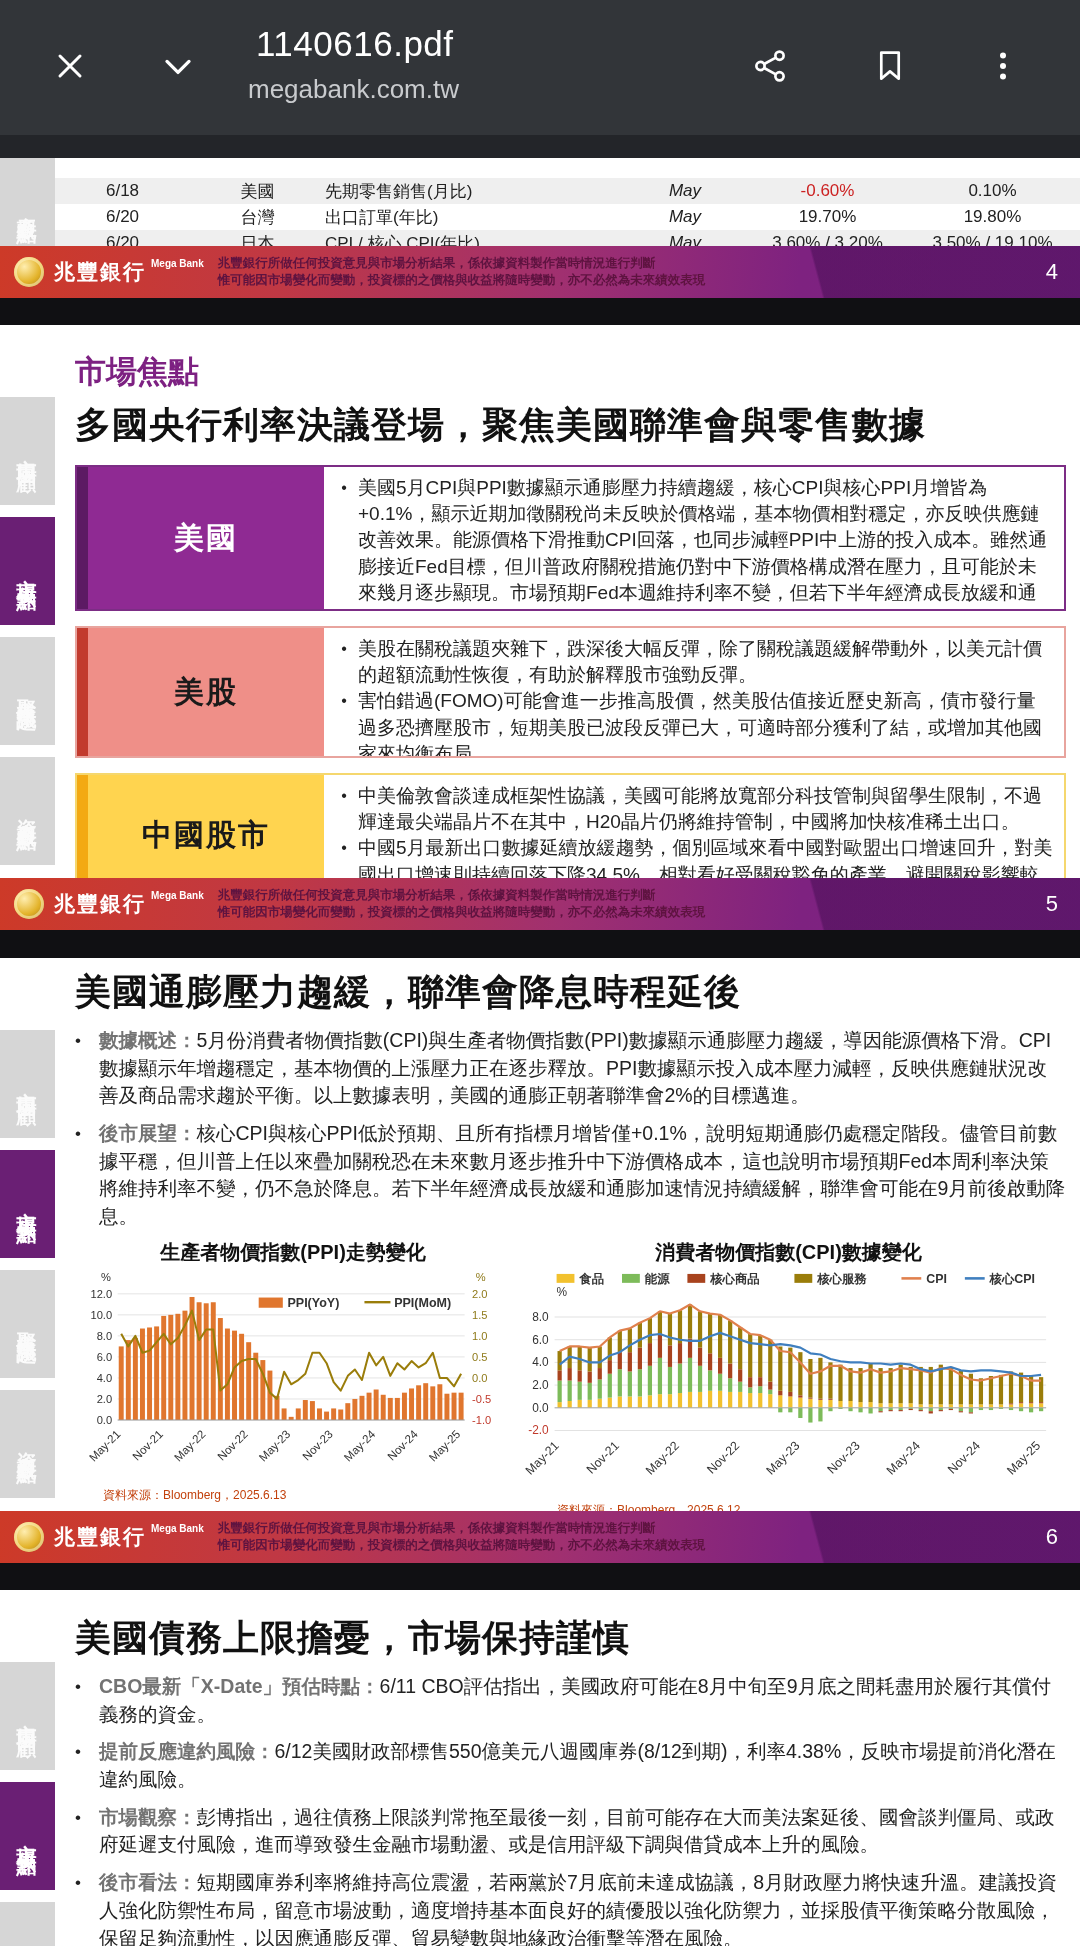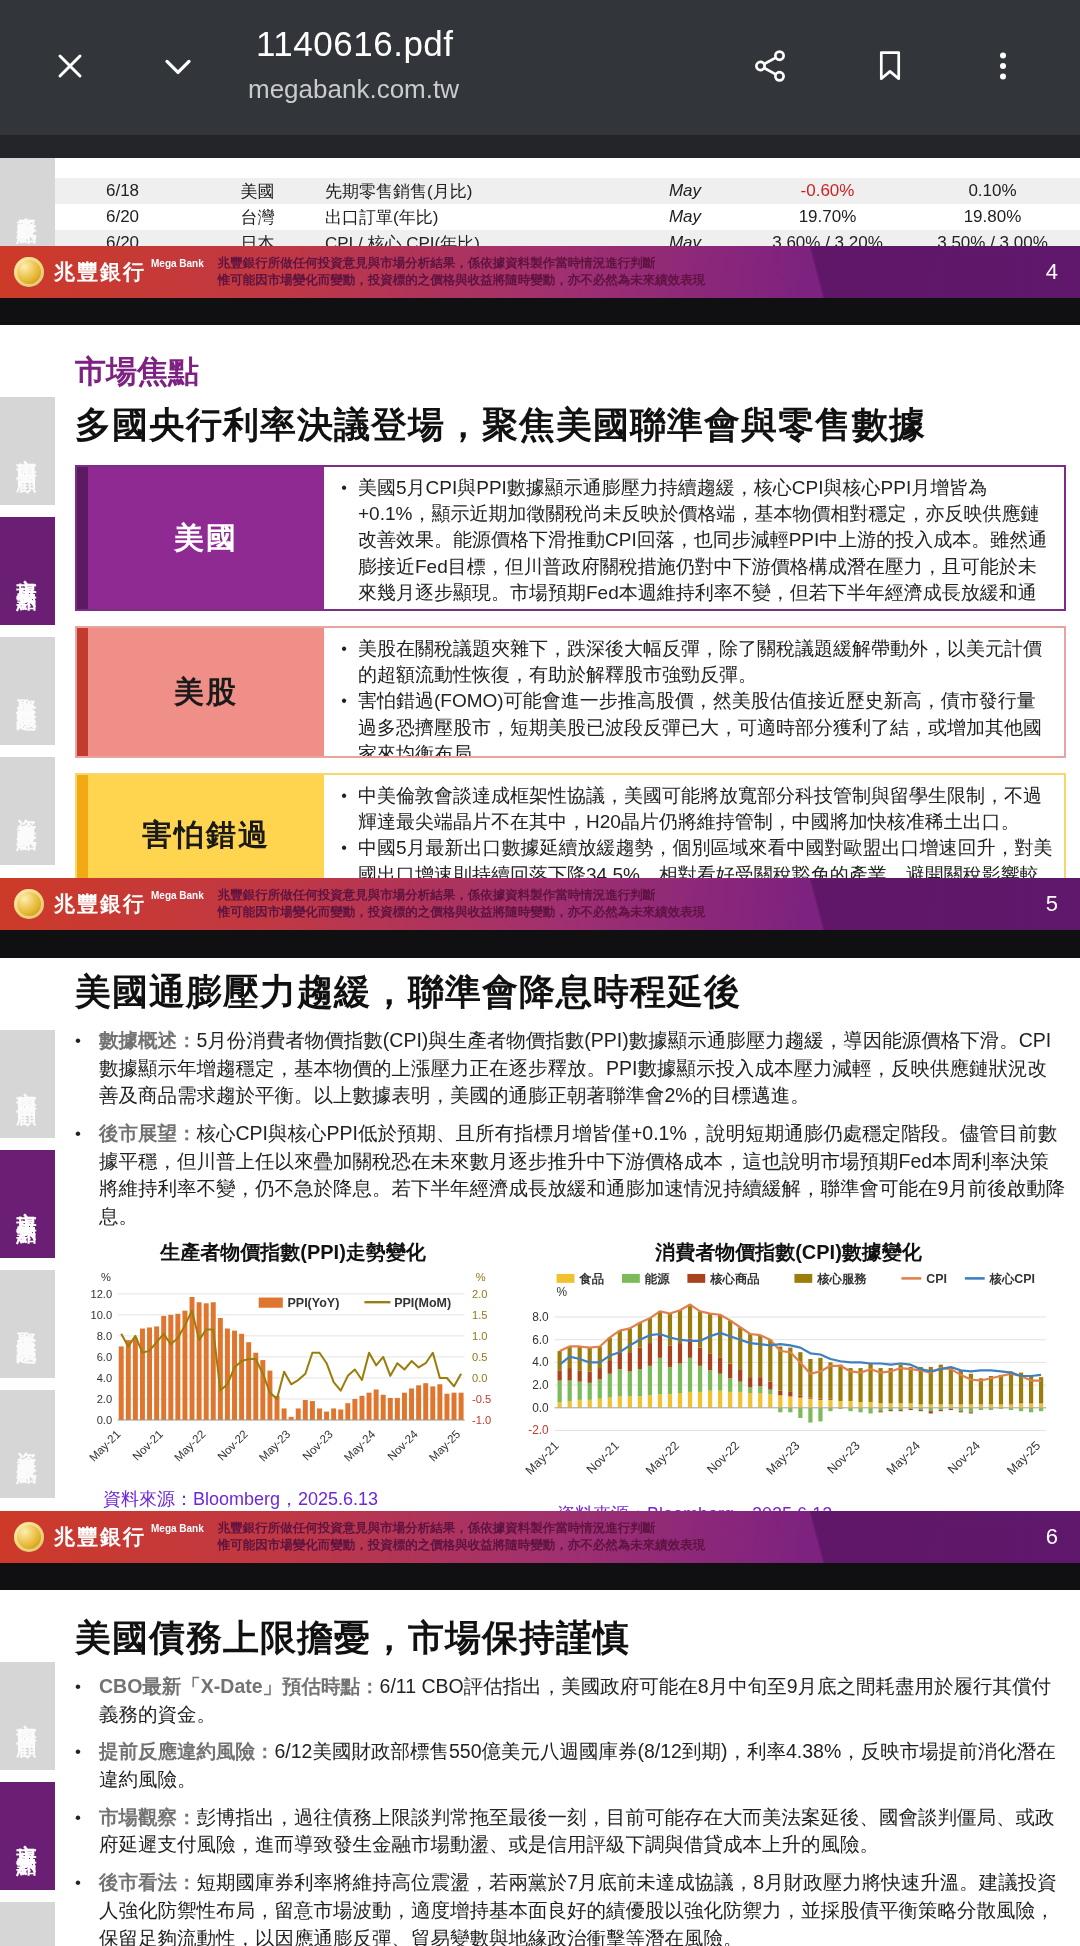--- a/index.html
+++ b/index.html
@@ -64,21 +64,21 @@
   
   .lbullet{display:flex;margin-top:10px;font-size:19.5px;line-height:1.42;color:#222;}
   .bdot{width:24px;flex:none;text-align:left;font-size:17px;padding-top:2px;}
   .btxt b{color:#737373;}
 
   .charts{display:flex;margin-top:8px;}
   .chartL{width:44%;}
   .chartR{width:56%;}
   .ctitle{text-align:center;font-weight:bold;font-size:20px;color:#111;}
   .charts svg,.bcharts svg{display:block;width:100%;height:auto;}
-  .csource{font-size:18px;color:#6d28d9;margin:0 0 0 28px;}
+  .csource{font-size:12px;color:#c2410c;margin:0 0 0 28px;}
 </style>
 </head>
 <body>
 
 <div id="screen">
 
   <div class="appbar">
     <div class="icon-btn" style="left:42px;top:38px;width:56px;height:56px">
       <svg width="40" height="40" viewBox="0 0 24 24">
           <path d="M6 6l12 12M18 6L6 18" stroke="#fff" stroke-width="1.8" stroke-linecap="round" fill="none"></path>
@@ -138,21 +138,21 @@
             <span class="c-per">May</span>
             <span class="c-v1">19.70%</span>
             <span class="c-v2">19.80%</span>
           </div>
           <div class="trow alt">
             <span class="c-date">6/20</span>
             <span class="c-country">日本</span>
             <span class="c-ind">CPI / 核心 CPI(年比)</span>
             <span class="c-per">May</span>
             <span class="c-v1">3.60% / 3.20%</span>
-            <span class="c-v2">3.50% / 3.00%</span>
+            <span class="c-v2">3.50% / 19.10%</span>
           </div>
         </div>
       <div class="tsource">資料來源：Bloomberg，2025/6/13</div>
     </div>
     <div class="footerbar">
       <div class="coin"></div>
       <div class="brand"><span>兆豐銀行</span><small>Mega Bank</small></div>
       <div class="disclaimer">
         <div>兆豐銀行所做任何投資意見與市場分析結果，係依據資料製作當時情況進行判斷</div>
         <div>惟可能因市場變化而變動，投資標的之價格與收益將隨時變動，亦不必然為未來績效表現</div>
@@ -190,21 +190,21 @@
               <span class="d">•</span>
               <span>美股在關稅議題夾雜下，跌深後大幅反彈，除了關稅議題緩解帶動外，以美元計價的超額流動性恢復，有助於解釋股市強勁反彈。</span>
             </li>
             <li>
               <span class="d">•</span>
               <span>害怕錯過(FOMO)可能會進一步推高股價，然美股估值接近歷史新高，債市發行量過多恐擠壓股市，短期美股已波段反彈已大，可適時部分獲利了結，或增加其他國家來均衡布局。</span>
             </li>
           </ul>
       </div>
       <div class="mbox" style="height: 120px; --bxborder: #f5d76e; --bxlabel: #ffd44f; --bxstrip: #f3a913; --bxtext: #1a1a1a;">
-        <div class="blabel">害怕錯過</div>
+        <div class="blabel">中國股市</div>
         <ul class="bx-ul">
             <li>
               <span class="d">•</span>
               <span>中美倫敦會談達成框架性協議，美國可能將放寬部分科技管制與留學生限制，不過輝達最尖端晶片不在其中，H20晶片仍將維持管制，中國將加快核准稀土出口。</span>
             </li>
             <li>
               <span class="d">•</span>
               <span>中國5月最新出口數據延續放緩趨勢，個別區域來看中國對歐盟出口增速回升，對美國出口增速則持續回落下降34.5%，相對看好受關稅豁免的產業，避開關稅影響較大的勞動密集型產業。</span>
             </li>
           </ul>

